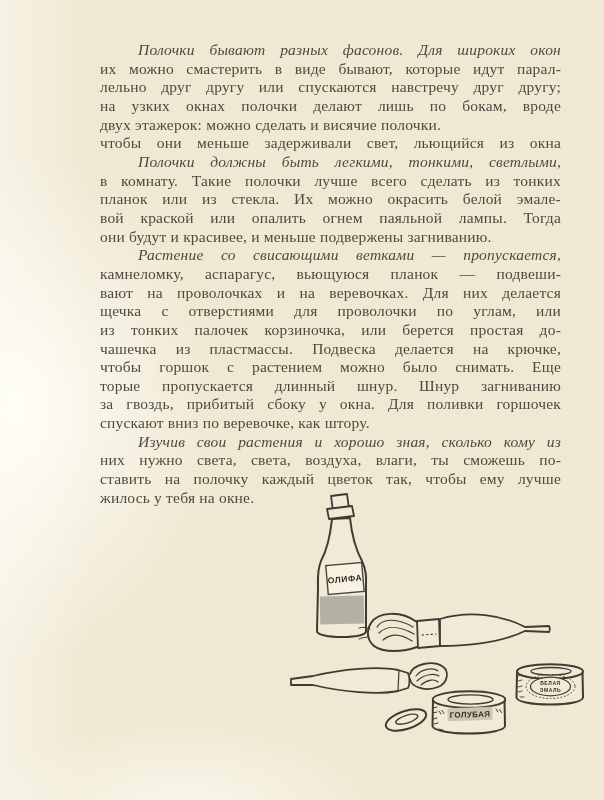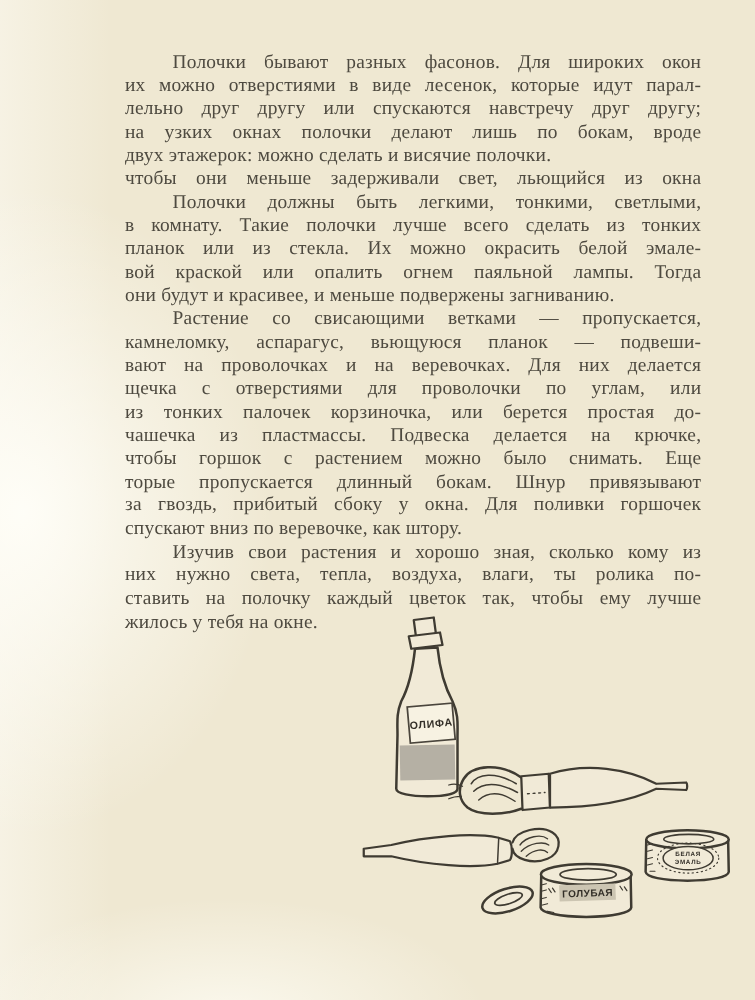--- a/index.html
+++ b/index.html
@@ -15,39 +15,39 @@
       radial-gradient(300px 140px ellipse at 30% 102%, rgba(255,254,247,0.75), rgba(255,254,247,0) 70%),
       linear-gradient(to right, rgba(252,250,242,0.55), rgba(252,250,242,0) 90px);
   }
   .text-block{
     position:absolute;left:100px;top:41px;width:461px;
     font-size:15.5px;line-height:18.65px;color:#4e4a40;
     letter-spacing:0.2px;
   }
   .para{margin:0;padding:0;}
   .line{text-align:justify;text-align-last:justify;}
-  .line.first{padding-left:38px;}
+  .line.first{padding-left:38px;font-style:italic;}
   .line.last{text-align-last:left;}
   .illustration{
     position:absolute;left:230px;top:480px;width:374px;height:300px;
   }
   .ink{stroke:#3f3b32;stroke-linecap:round;stroke-linejoin:round;fill:none;}
   .paperfill{fill:#f1ead7;}
   .svg-label{font-family:"Liberation Sans", sans-serif;font-weight:bold;fill:#332f28;}
 </style>
 </head>
 <body>
 
 <div id="page">
 
   <div class="text-block">
 
     <div class="para">
       <div class="line first">Полочки бывают разных фасонов. Для широких окон</div>
-      <div class="line">их можно отверстиями в виде лесенок, которые идут парал-</div>
+      <div class="line">их можно смастерить в виде бывают, которые идут парал-</div>
       <div class="line">лельно друг другу или спускаются навстречу друг другу;</div>
       <div class="line">на узких окнах полочки делают лишь по бокам, вроде</div>
       <div class="line last">двух этажерок: можно сделать и висячие полочки.</div>
     </div>
 
     <div class="para">
       <div class="line">чтобы они меньше задерживали свет, льющийся из окна</div>
       <div class="line first">Полочки должны быть легкими, тонкими, светлыми,</div>
       <div class="line">в комнату. Такие полочки лучше всего сделать из тонких</div>
       <div class="line">планок или из стекла. Их можно окрасить белой эмале-</div>
@@ -56,28 +56,28 @@
     </div>
 
     <div class="para">
       <div class="line first">Растение со свисающими ветками — пропускается,</div>
       <div class="line">камнеломку, аспарагус, вьющуюся планок — подвеши-</div>
       <div class="line">вают на проволочках и на веревочках. Для них делается</div>
       <div class="line">щечка с отверстиями для проволочки по углам, или</div>
       <div class="line">из тонких палочек корзиночка, или берется простая до-</div>
       <div class="line">чашечка из пластмассы. Подвеска делается на крючке,</div>
       <div class="line">чтобы горшок с растением можно было снимать. Еще</div>
-      <div class="line">торые пропускается длинный бокам. Шнур привязывают</div>
+      <div class="line">торые пропускается длинный шнур. Шнур загниванию</div>
       <div class="line">за гвоздь, прибитый сбоку у окна. Для поливки горшочек</div>
       <div class="line last">спускают вниз по веревочке, как штору.</div>
     </div>
 
     <div class="para">
       <div class="line first">Изучив свои растения и хорошо зная, сколько кому из</div>
-      <div class="line">них нужно света, тепла, воздуха, влаги, ты ролика по-</div>
+      <div class="line">них нужно света, света, воздуха, влаги, ты сможешь по-</div>
       <div class="line">ставить на полочку каждый цветок так, чтобы ему лучше</div>
       <div class="line last">жилось у тебя на окне.</div>
     </div>
 
   </div>
 
   <svg class="illustration" viewBox="0 0 374 300">
 
     <g>
       <path class="ink paperfill" stroke-width="2" d="M102,39 C100,58 97,70 91,81 C87,91 88,98 88,108 L87,151 C87,155 99,157 112,157 C126,157 136,155 136,151 L136,110 C136,99 137,92 132,81 C126,70 122,57 120,38 Z"></path>

